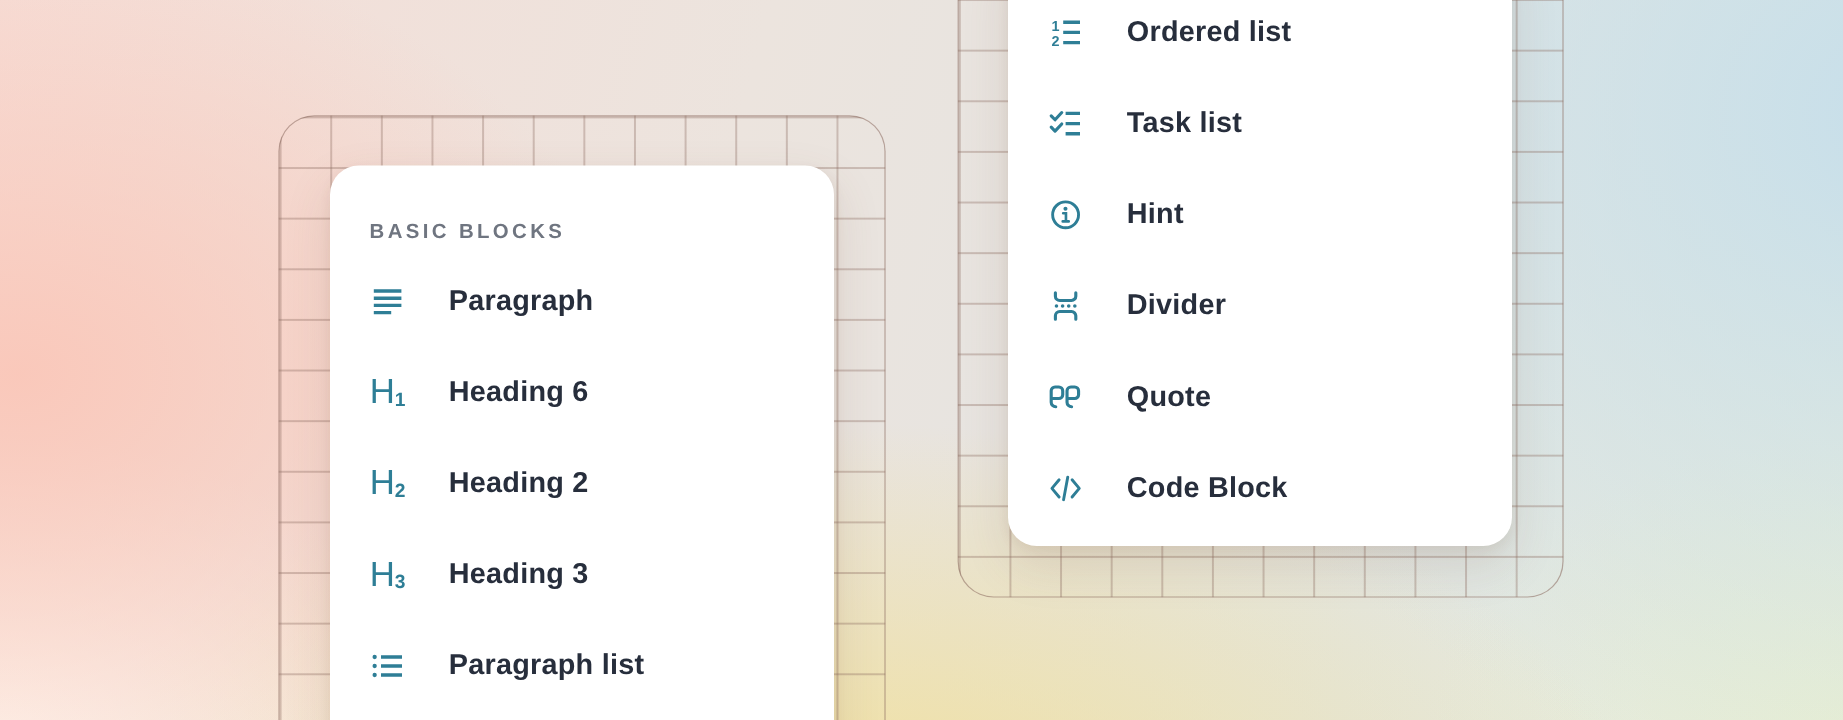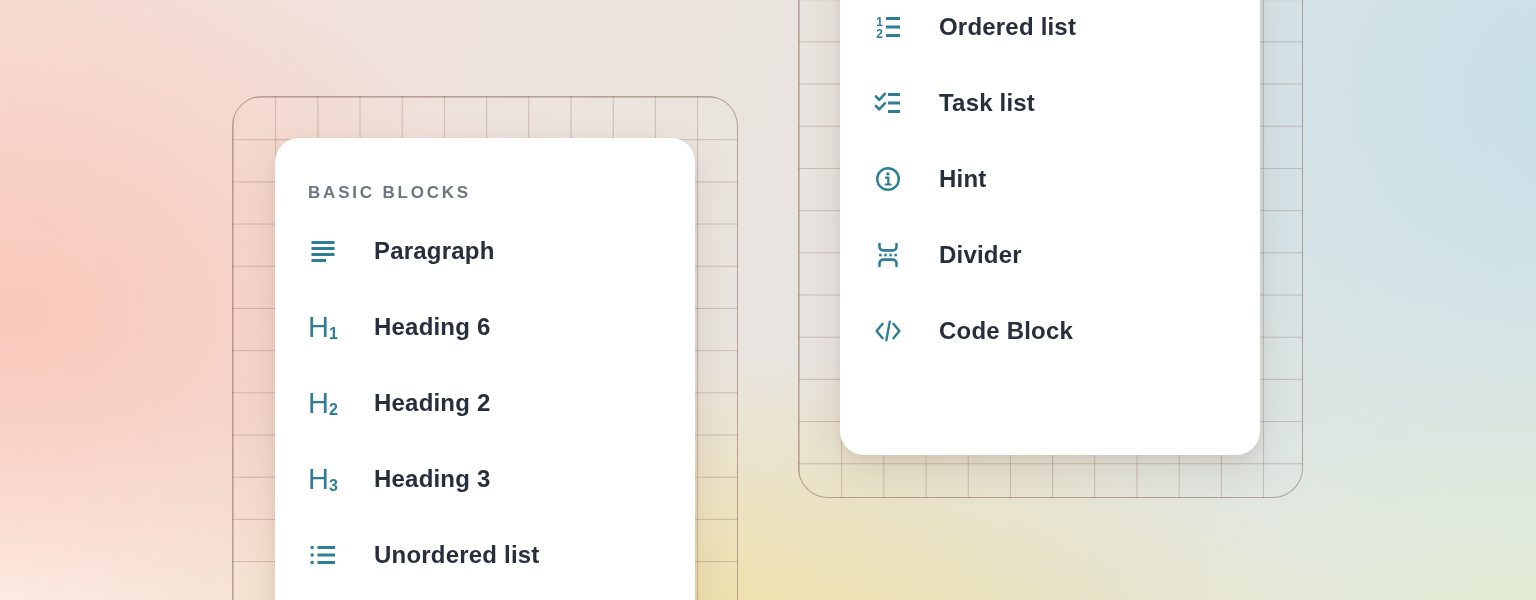--- a/index.html
+++ b/index.html
@@ -87,21 +87,21 @@
         <span class="icon">
           <svg viewBox="0 0 28 28">
             <g stroke="currentColor" fill="none" stroke-width="2.8">
               <path d="M8.5 6.5h17.5M8.5 14h17.5M8.5 21.5h17.5"></path>
             </g>
             <circle cx="3.2" cy="6.5" r="1.8" fill="currentColor"></circle>
             <circle cx="3.2" cy="14" r="1.8" fill="currentColor"></circle>
             <circle cx="3.2" cy="21.5" r="1.8" fill="currentColor"></circle>
           </svg>
         </span>
-        <span class="label">Unordered list</span>
+        <span class="label">Paragraph list</span>
       </div>
     </div>
 </div>
 
 <div class="card card-right">
   <div class="items">
       <div class="menu-item">
         <span class="icon">
           <svg viewBox="0 0 28 28">
             <g stroke="currentColor" fill="none" stroke-width="2.8">
@@ -149,20 +149,31 @@
             <circle cx="11.5" cy="14" r="1.5" fill="currentColor"></circle>
             <circle cx="16.6" cy="14" r="1.5" fill="currentColor"></circle>
             <circle cx="21.7" cy="14" r="1.5" fill="currentColor"></circle>
           </svg>
         </span>
         <span class="label">Divider</span>
       </div>
       <div class="menu-item">
         <span class="icon">
           <svg viewBox="0 0 28 28">
+            <g stroke="currentColor" fill="none" stroke-width="2.6" stroke-linecap="round" stroke-linejoin="round">
+              <path d="M5.8 22A3.8 3.8 0 0 1 2 18.2V8.7A3.2 3.2 0 0 1 5.2 5.5H8.4A3.2 3.2 0 0 1 11.6 8.7V11.9A3.2 3.2 0 0 1 8.4 15.1H2"></path>
+              <path d="M19 22a3.8 3.8 0 0 1-3.8-3.8V8.7a3.2 3.2 0 0 1 3.2-3.2h3.2a3.2 3.2 0 0 1 3.2 3.2v3.2a3.2 3.2 0 0 1-3.2 3.2h-6.4"></path>
+            </g>
+          </svg>
+        </span>
+        <span class="label">Quote</span>
+      </div>
+      <div class="menu-item">
+        <span class="icon">
+          <svg viewBox="0 0 28 28">
             <g stroke="currentColor" fill="none" stroke-width="2.4" stroke-linecap="round" stroke-linejoin="round">
               <path d="M8.6 6.8 2.6 14l6 7.2M19.4 6.8l6 7.2-6 7.2M15.8 4.6 12.3 23.4"></path>
             </g>
           </svg>
         </span>
         <span class="label">Code Block</span>
       </div>
     </div>
 </div>
 

